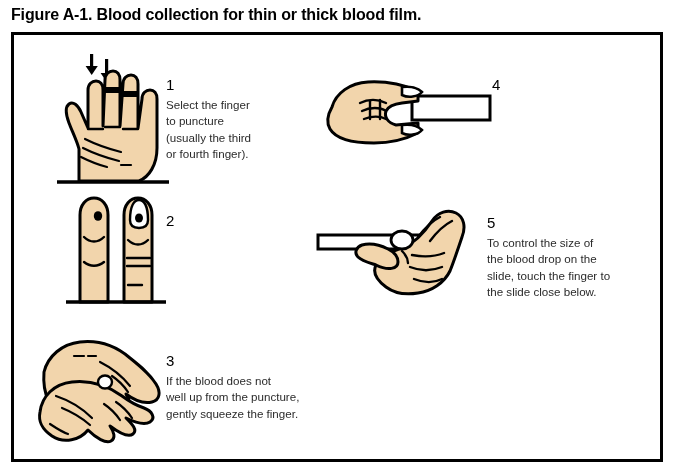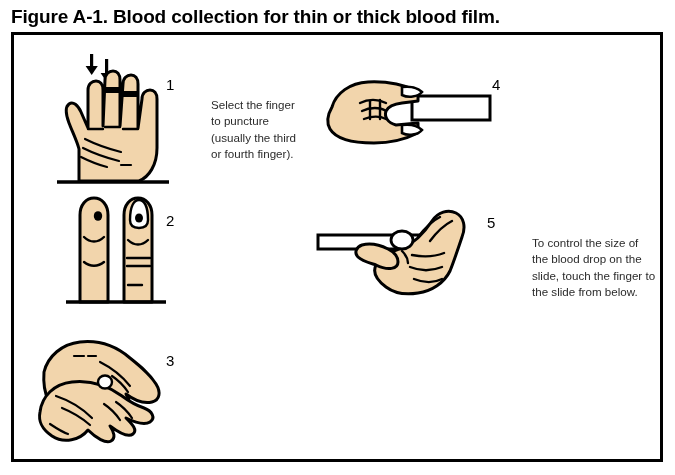--- a/index.html
+++ b/index.html
@@ -12,21 +12,21 @@
     height: 475px;
     position: relative;
     font-family: "Liberation Sans", sans-serif;
     overflow: hidden;
   }
 
   #figure-title {
     position: absolute;
     left: 11px;
     top: 6px;
-    font-size: 19px;
+    font-size: 16px;
     font-weight: bold;
     color: #000000;
     letter-spacing: -0.15px;
     white-space: nowrap;
   }
 
   #figure-frame {
     position: absolute;
     left: 11px;
     top: 32px;
@@ -51,21 +51,20 @@
     color: #000000;
     line-height: 1.05;
     margin-bottom: 4px;
   }
 
   .step-body {
     font-size: 11.6px;
     line-height: 1.42;
     color: #2b2b2b;
     white-space: pre-line;
-    margin-left: 45px;
   }
 
   
   #step-1-art  { left: 33px;  top: 18px; }
   #step-1-text { left: 152px; top: 42px; width: 160px; }
 
   #step-2-art  { left: 48px;  top: 155px; }
   #step-2-text { left: 152px; top: 178px; width: 170px; }
 
   #step-3-art  { left: 20px;  top: 295px; }
@@ -192,20 +191,23 @@
         <path d="M70,74 C76,78 82,84 86,90"></path>
         <path d="M82,72 C88,76 94,82 98,88"></path>
       </g>
 
       <ellipse cx="71" cy="52" rx="7" ry="6.5" fill="#FFFFFF" stroke="#000000" stroke-width="2.4"></ellipse>
     </svg>
   </div>
 
   <div class="step-text-block" id="step-3-text">
     <div class="step-number">3</div>
+    <div class="step-body">If the blood does not
+well up from the puncture,
+gently squeeze the finger.</div>
   </div>
 
   <div class="step-art" id="step-4-art">
     <svg width="170" height="85" viewBox="0 0 170 85">
 
       <rect x="88" y="23" width="78" height="24" fill="#FFFFFF" stroke="#000000" stroke-width="3"></rect>
 
       <path d="M8,34 C12,20 26,10 44,9 C62,8 80,12 94,18
                L94,28 L78,30 C70,31 64,34 62,38
                C60,44 64,50 72,52 L94,50 L94,60
@@ -258,16 +260,16 @@
         <path d="M88,44 C92,48 94,52 94,56"></path>
       </g>
     </svg>
   </div>
 
   <div class="step-text-block" id="step-5-text">
     <div class="step-number">5</div>
     <div class="step-body">To control the size of
 the blood drop on the
 slide, touch the finger to
-the slide from below.</div>
+the slide close below.</div>
   </div>
 
 </div>
 
 </body></html>

